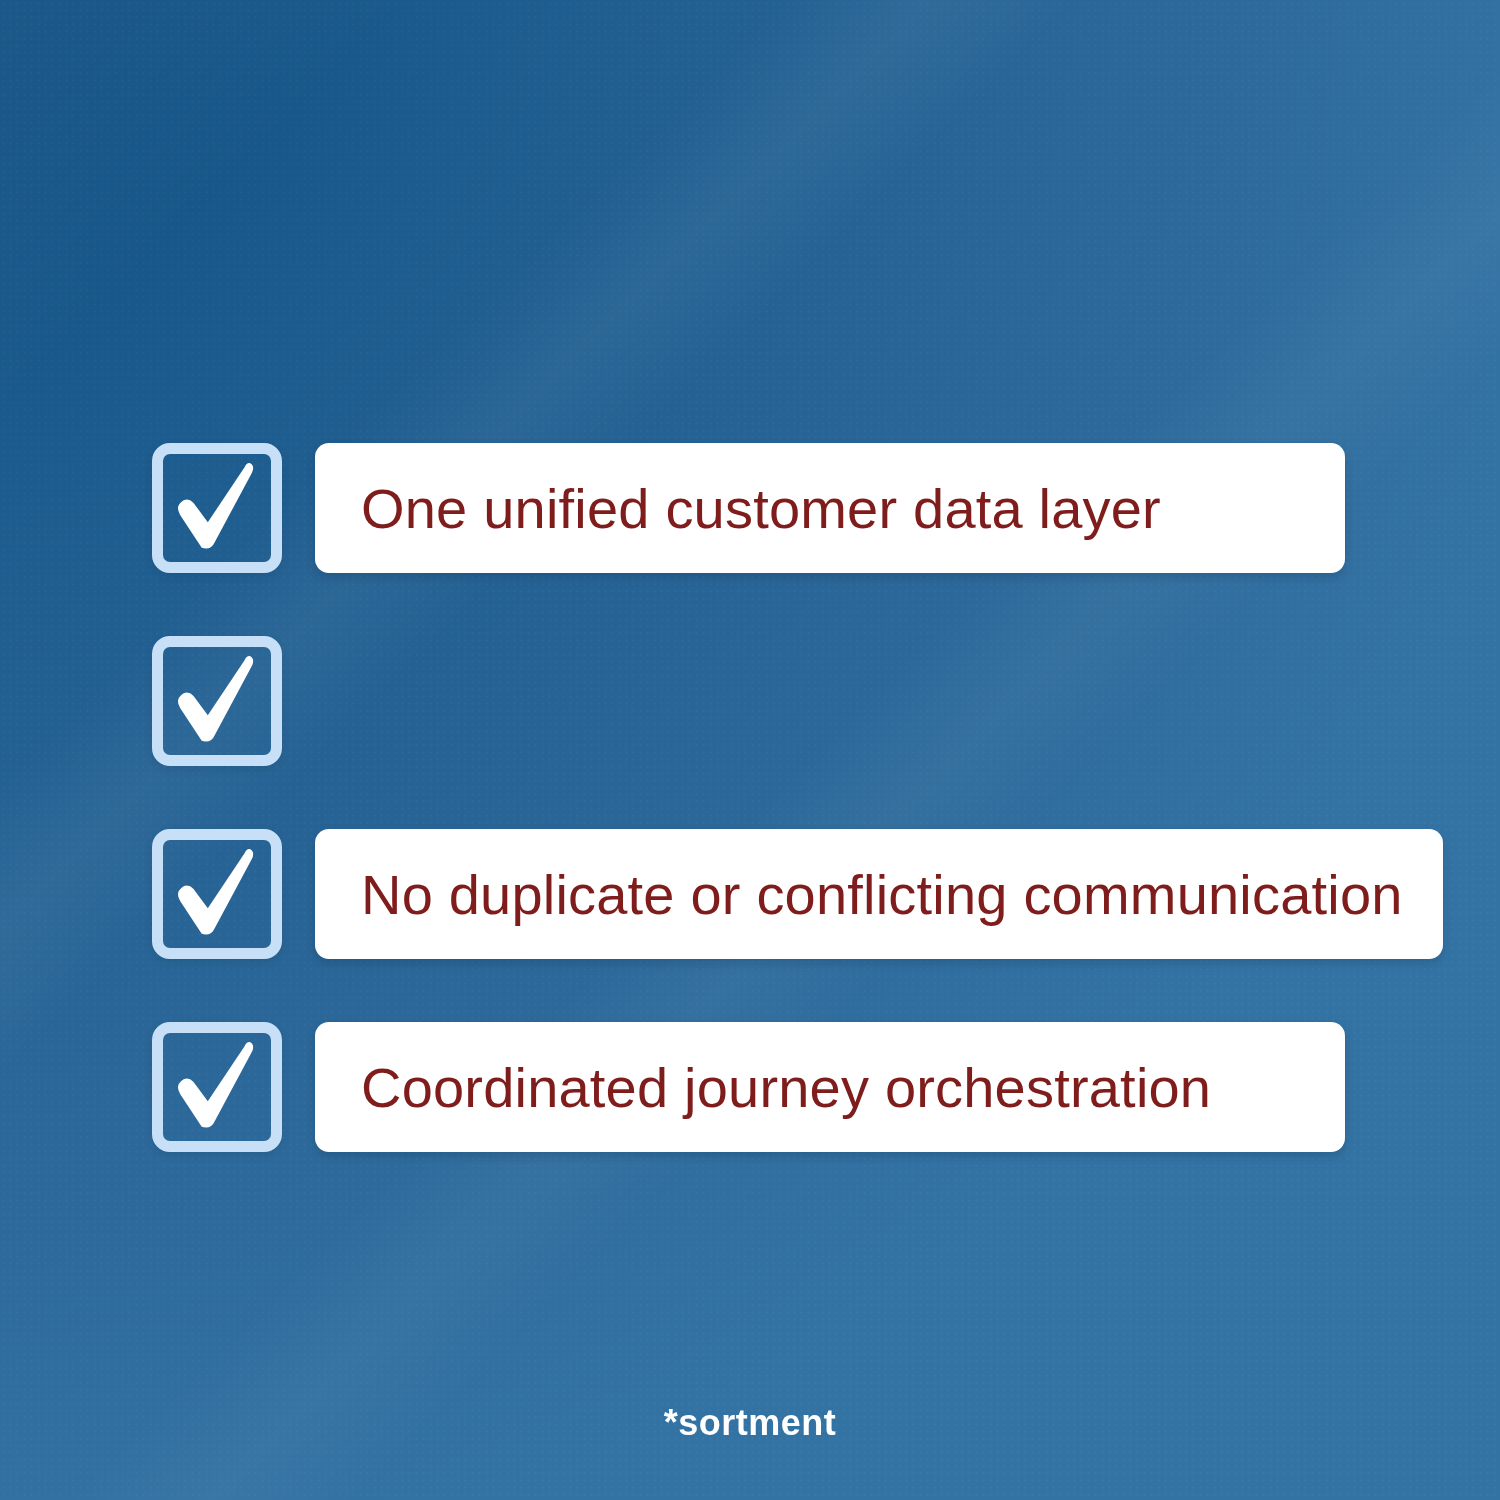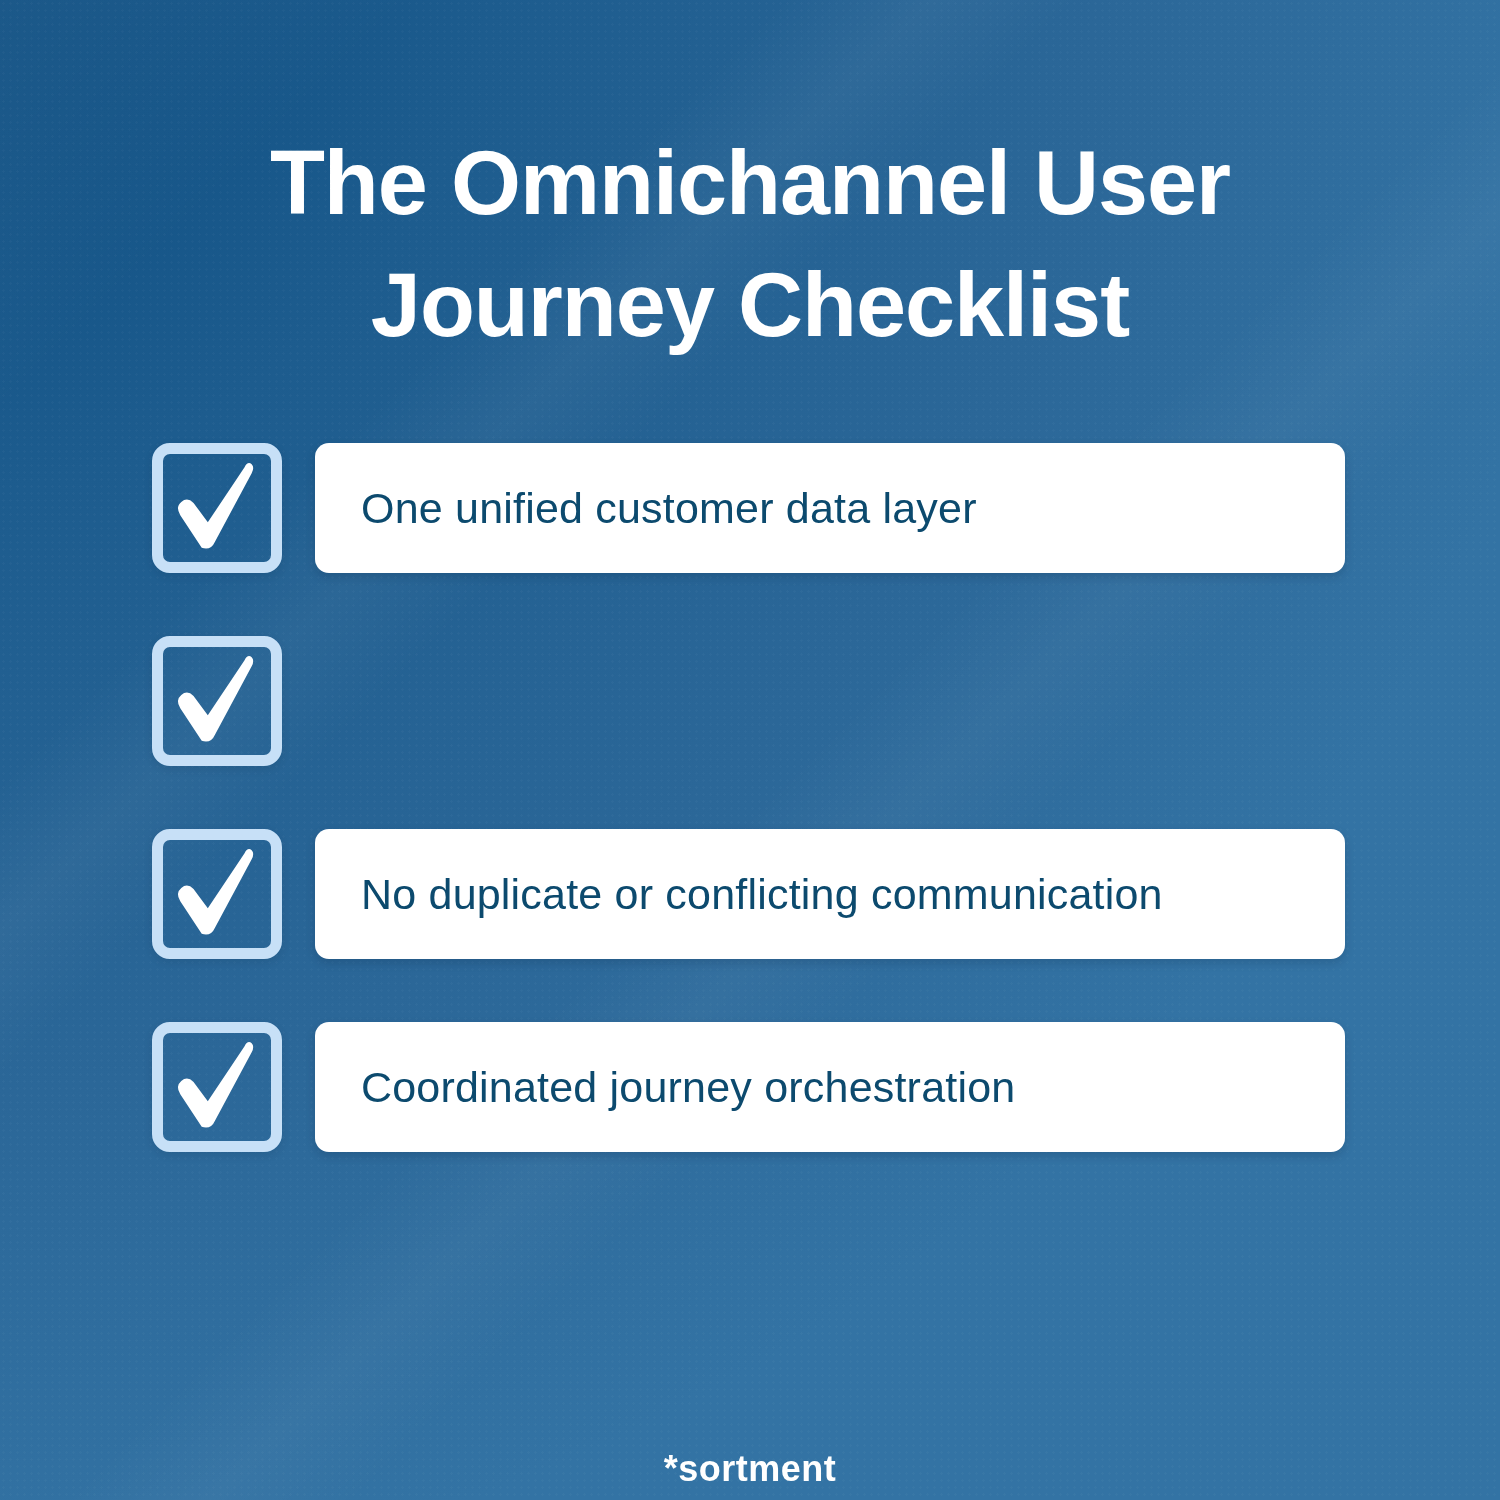--- a/index.html
+++ b/index.html
@@ -83,47 +83,43 @@
   .card {
     flex: 1 1 auto;
     background: #ffffff;
     border-radius: 14px;
     display: flex;
     align-items: center;
     padding: 0 40px 0 46px;
     box-shadow: 0 4px 10px rgba(3, 28, 55, 0.18);
   }
   .card-label {
-    color: #0c4a6e;
-    font-size: 43px;
+    color: #7f1d1d;
+    font-size: 56px;
     font-weight: 400;
     letter-spacing: 0.2px;
     white-space: nowrap;
   }
 
   .footer {
     position: absolute;
-    top: 1448px; left: 0; right: 0;
+    top: 1402px; left: 0; right: 0;
     text-align: center;
     color: #ffffff;
     font-size: 36px;
     font-weight: 700;
     letter-spacing: 0.5px;
   }
 </style>
 </head>
 <body>
 
 <div class="canvas">
   <div class="content">
 
-    <h1 class="title">
-      <span class="title-line">The Omnichannel User</span>
-      <span class="title-line">Journey Checklist</span>
-    </h1>
 
     <div class="list">
 
       <div class="row">
         <div class="checkbox">
           <svg viewBox="0 0 100 100" aria-hidden="true">
             <path class="check-path" d="M 27 45 L 41 64 L 77 10 Q 80 4 84 7 Q 87 10 84 16 L 48 83 Q 44 92 35 89 L 14 57 Q 9 49 15 44 Q 21 39 27 45 Z"></path>
           </svg>
         </div>
         <div class="card">

